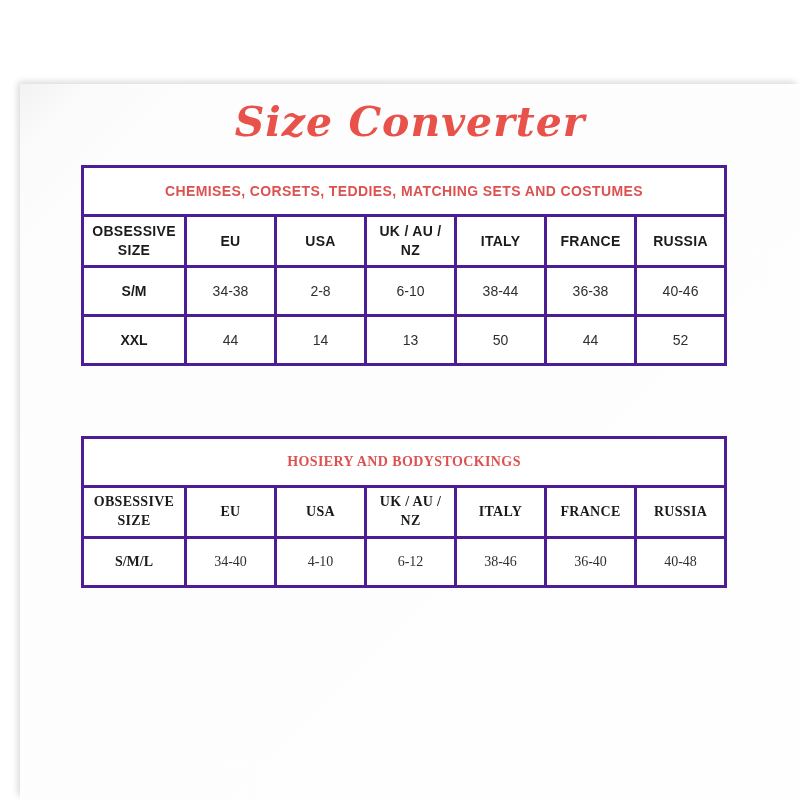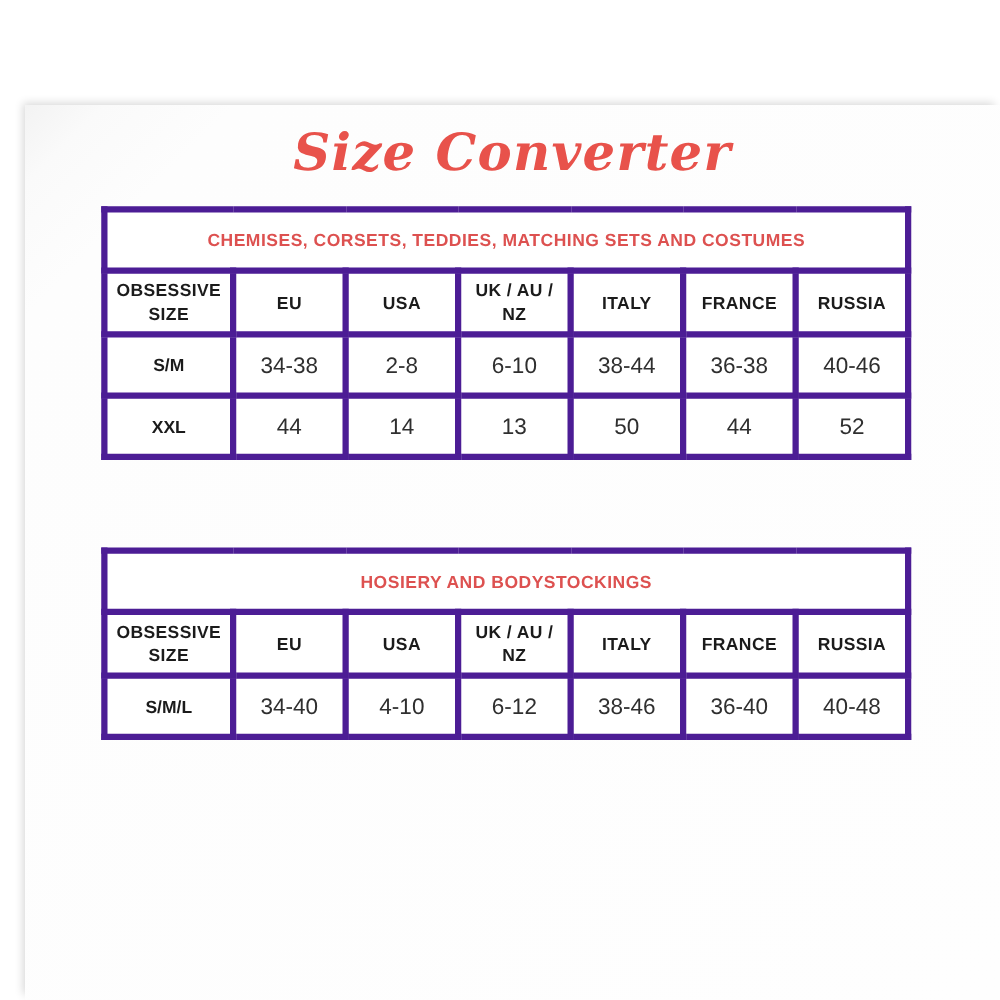--- a/index.html
+++ b/index.html
@@ -39,23 +39,24 @@
     padding-top: 15px;
   }
   table.size-table {
     border-collapse: collapse;
     table-layout: fixed;
     width: 643px;
     background: #ffffff;
   }
   table.size-table + table.size-table {
     margin-top: 70px;
+    font-family: Liberation Serif, serif;
   }
   .size-table th, .size-table td {
-    border: 5px solid #4c1d95;
+    border: 3px solid #4c1d95;
     text-align: center;
     vertical-align: middle;
     padding: 2px 6px;
     box-sizing: border-box;
   }
   .size-table .caption-cell {
     height: 49px;
     color: #dd5150;
     font-size: 14px;
     font-weight: bold;
@@ -64,21 +65,21 @@
   .size-table thead th.col-header {
     height: 51px;
     font-size: 14px;
     font-weight: bold;
     color: #1b1b1b;
     line-height: 1.35;
     letter-spacing: 0.3px;
   }
   .size-table tbody td {
     height: 49px;
-    font-size: 18px;
+    font-size: 14px;
     color: #2f2f2f;
   }
   .size-table tbody td.size-label {
     font-weight: bold;
     color: #1b1b1b;
     font-size: 14px;
     text-align: center;
   }
   col.first-col { width: 103px; }
   col.data-col  { width: 90px;  }

